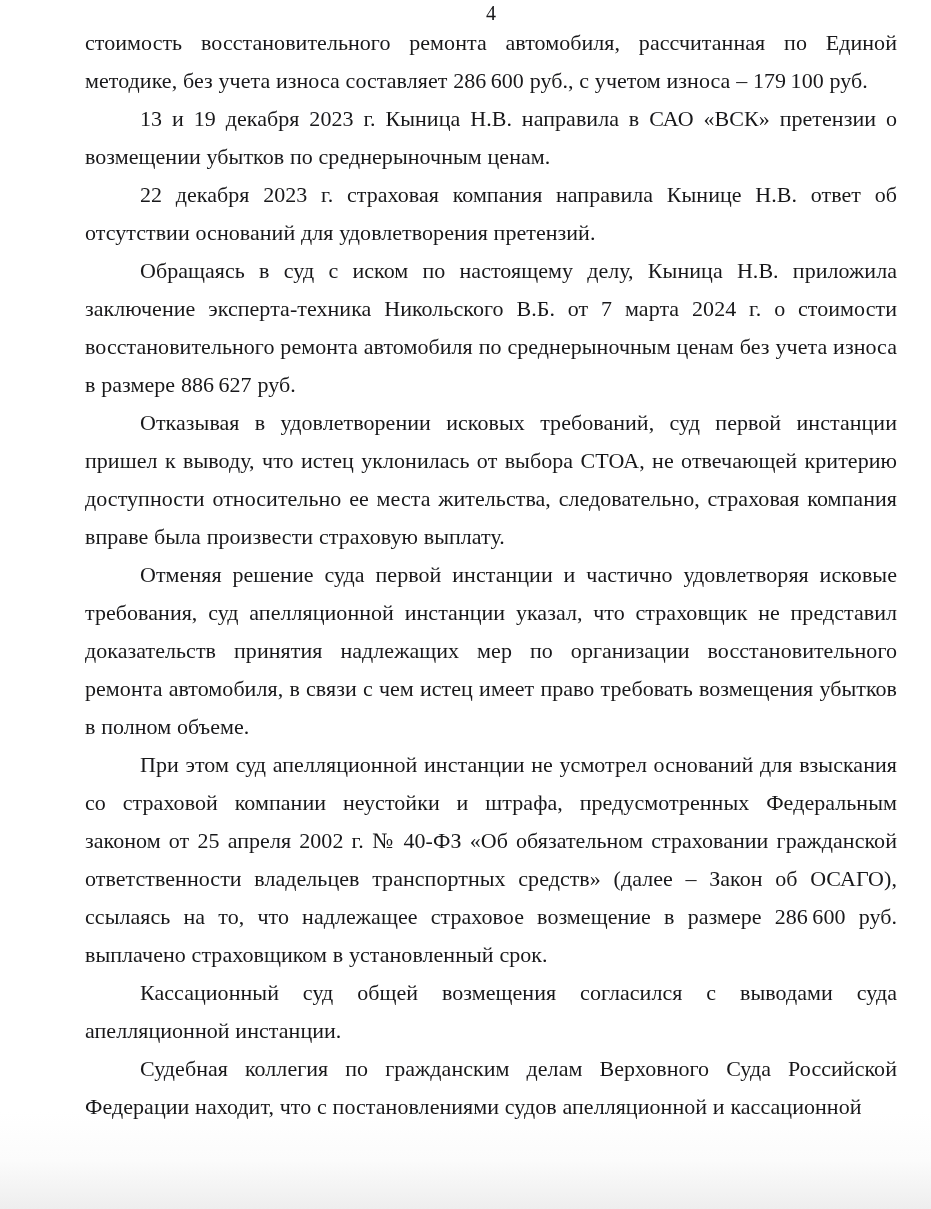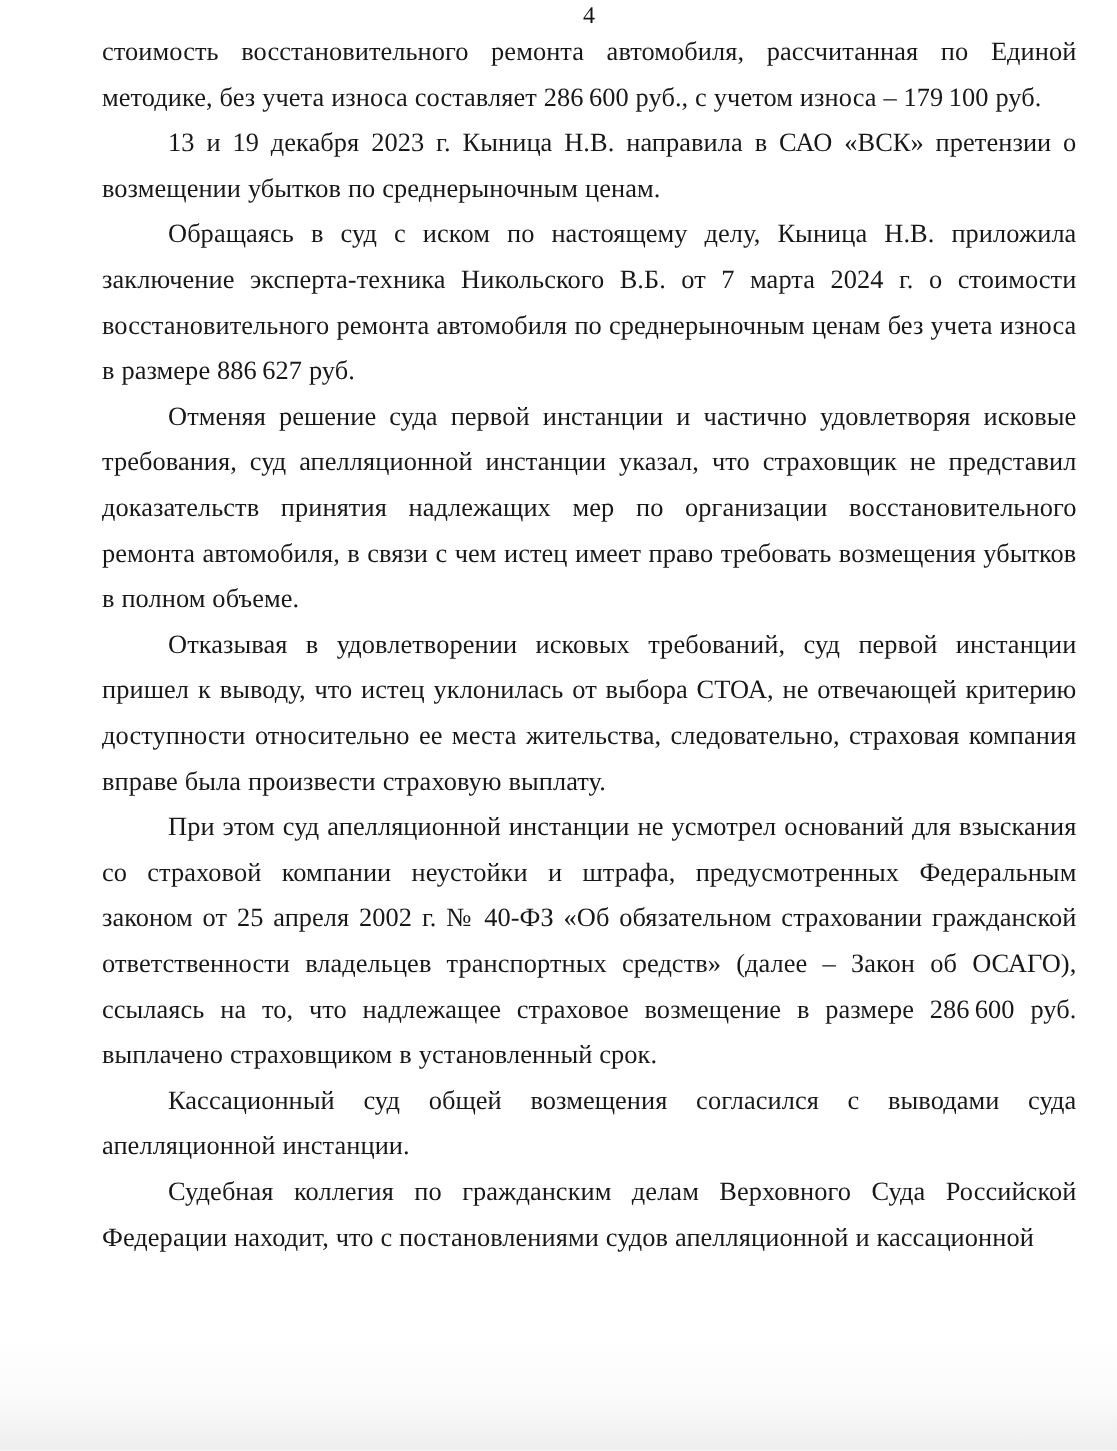--- a/index.html
+++ b/index.html
@@ -78,26 +78,27 @@
 
 <div class="page">
   <div class="text-block">
 
     <div class="folio">4</div>
 
     <p class="para continuation">стоимость восстановительного ремонта автомобиля, рассчитанная по Единой методике, без учета износа составляет <span class="num">286 600</span> руб., с учетом износа – <span class="num">179 100</span> руб.</p>
 
     <p class="para">13 и 19 декабря 2023 г. Кыница Н.В. направила в САО «ВСК» претензии о возмещении убытков по среднерыночным ценам.</p>
 
+    <p class="para">22 декабря 2023 г. страховая компания направила Кынице Н.В. ответ об отсутствии оснований для удовлетворения претензий.</p>
 
     <p class="para">Обращаясь в суд с иском по настоящему делу, Кыница Н.В. приложила заключение эксперта-техника Никольского В.Б. от 7 марта 2024 г. о стоимости восстановительного ремонта автомобиля по среднерыночным ценам без учета износа в размере <span class="num">886 627</span> руб.</p>
 
+    <p class="para">Отказывая в удовлетворении исковых требований, суд первой инстанции пришел к выводу, что истец уклонилась от выбора СТОА, не отвечающей критерию доступности относительно ее места жительства, следовательно, страховая компания вправе была произвести страховую выплату.</p>
+
     <p class="para">Отменяя решение суда первой инстанции и частично удовлетворяя исковые требования, суд апелляционной инстанции указал, что страховщик не представил доказательств принятия надлежащих мер по организации восстановительного ремонта автомобиля, в связи с чем истец имеет право требовать возмещения убытков в полном объеме.</p>
-
-    <p class="para">Отказывая в удовлетворении исковых требований, суд первой инстанции пришел к выводу, что истец уклонилась от выбора СТОА, не отвечающей критерию доступности относительно ее места жительства, следовательно, страховая компания вправе была произвести страховую выплату.</p>
 
     <p class="para">При этом суд апелляционной инстанции не усмотрел оснований для взыскания со страховой компании неустойки и штрафа, предусмотренных Федеральным законом от 25 апреля 2002 г. № 40-ФЗ «Об обязательном страховании гражданской ответственности владельцев транспортных средств» (далее – Закон об ОСАГО), ссылаясь на то, что надлежащее страховое возмещение в размере <span class="num">286 600</span> руб. выплачено страховщиком в установленный срок.</p>
 
     <p class="para">Кассационный суд общей возмещения согласился с выводами суда апелляционной инстанции.</p>
 
     <p class="para">Судебная коллегия по гражданским делам Верховного Суда Российской Федерации находит, что с постановлениями судов апелляционной и кассационной</p>
 
   </div>
 </div>
 

